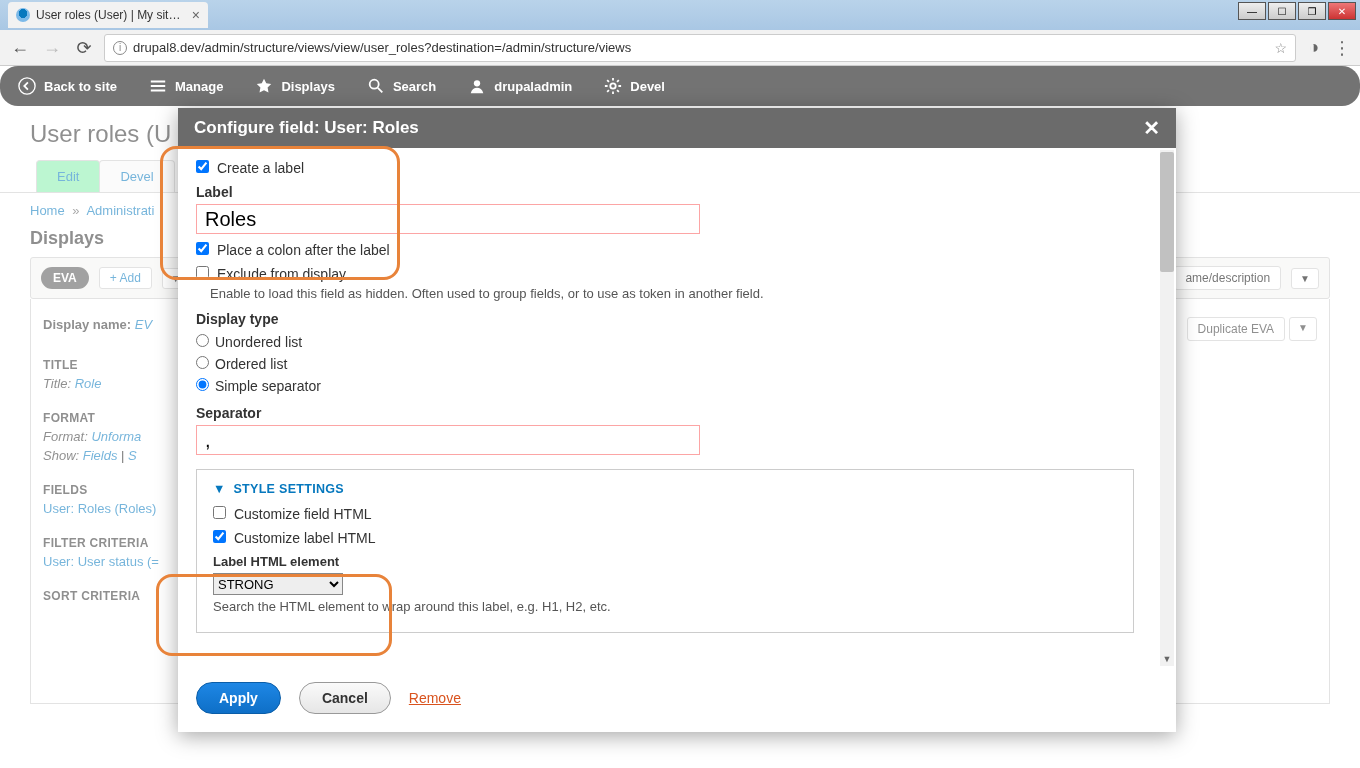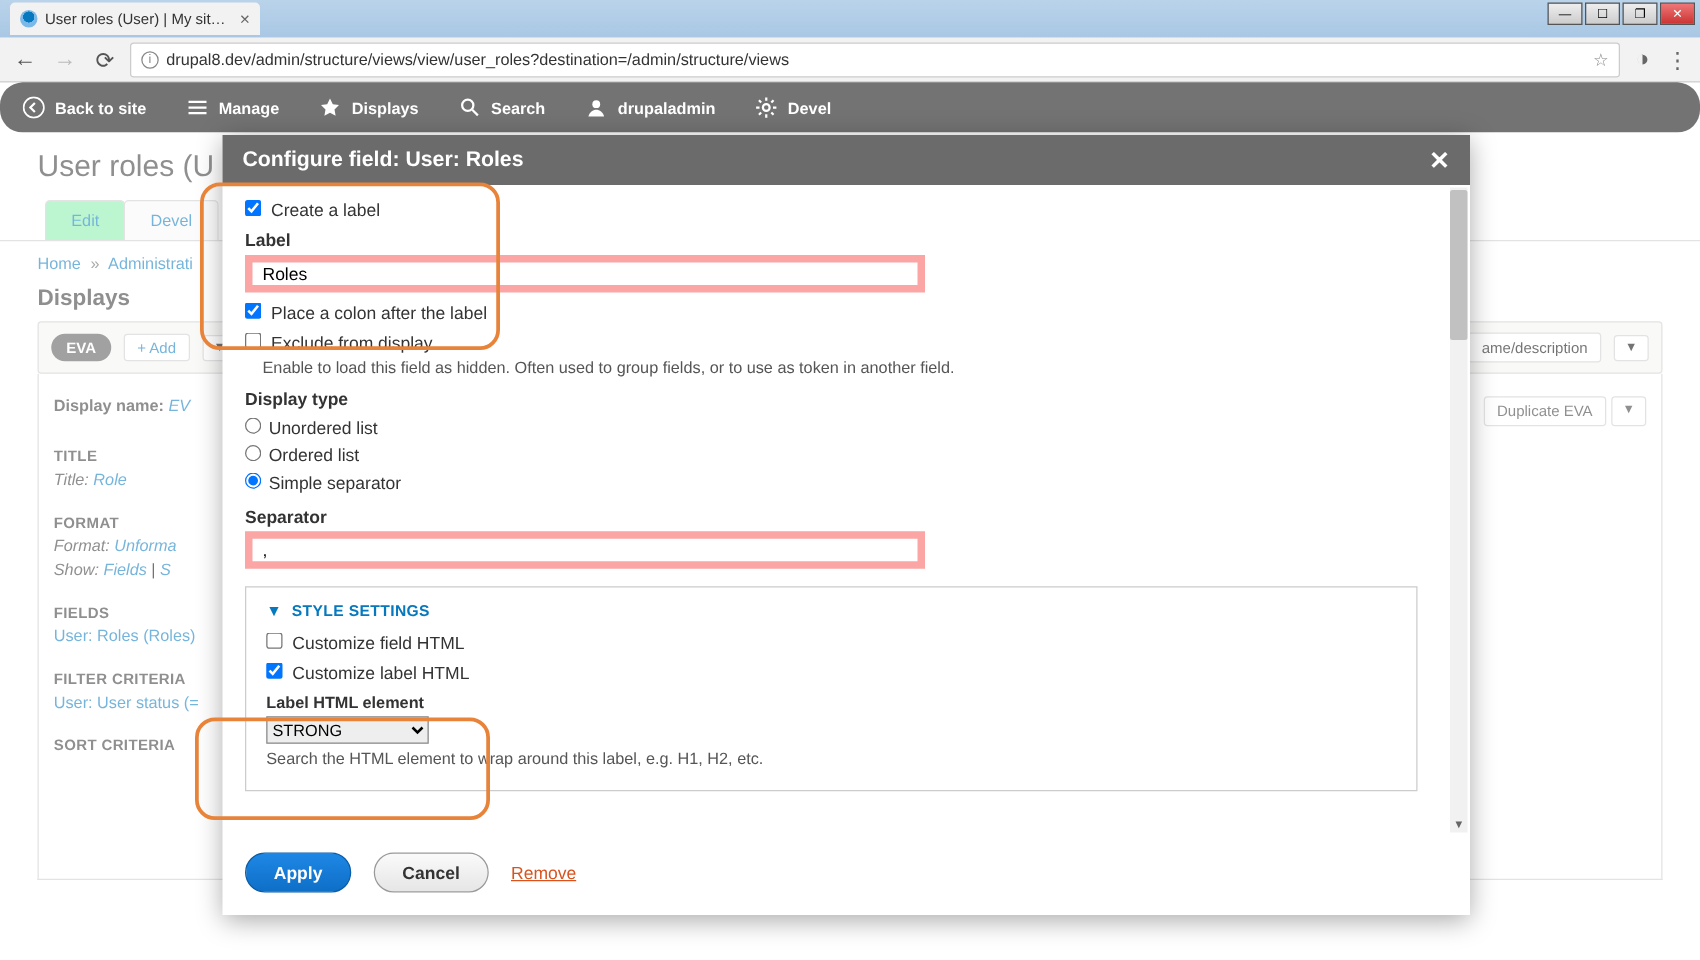--- a/index.html
+++ b/index.html
@@ -71,21 +71,21 @@
 .modal-scroll .track { width:100%; height:100%; background:#f1f1f1; }
 .modal-scroll .thumb { position:absolute; right:0; top:2px; width:14px; height:120px; background:#c1c1c1; border-radius:2px; }
 .modal-scroll .arrow { position:absolute; right:0; width:14px; height:14px; display:flex; align-items:center; justify-content:center; font-size:9px; color:#666; }
 .modal-scroll .arrow.up { top:0; }
 .modal-scroll .arrow.down { bottom:0; }
 
 .form-item { margin-bottom: 8px; }
 .form-item label { font-size: 14px; }
 .form-item.checkbox label { display:inline; margin-left:4px; }
 .field-label { font-weight:bold; display:block; margin: 6px 0 4px; }
-.text-input { width: 544px; height: 30px; border:6px solid #fca5a5; padding: 4px 8px; font-size:14px; font-family:inherit; }
+.text-input { width: 504px; height: 30px; border:1px solid #fca5a5; padding: 4px 8px; font-size:20px; font-family:inherit; }
 .help-text { font-size: 13px; color:#555; padding: 4px 0 2px 14px; }
 .radio-item { padding: 3px 0; font-size:14px; }
 .radio-item input { margin-right: 6px; }
 
 .details-box { border:1px solid #ccc; margin-top: 14px; padding: 12px 16px 8px; margin-right: 24px; }
 .details-summary { color:#0678be; font-weight:bold; font-size:12.5px; letter-spacing:0.3px; }
 .details-summary .tri { display:inline-block; margin-right:4px; }
 .select-el { width: 130px; height:22px; border:1px solid #888; background:#eee; font-size:13px; }
 
 .modal-footer { padding: 14px 18px 18px; display:flex; align-items:center; gap: 18px; }

